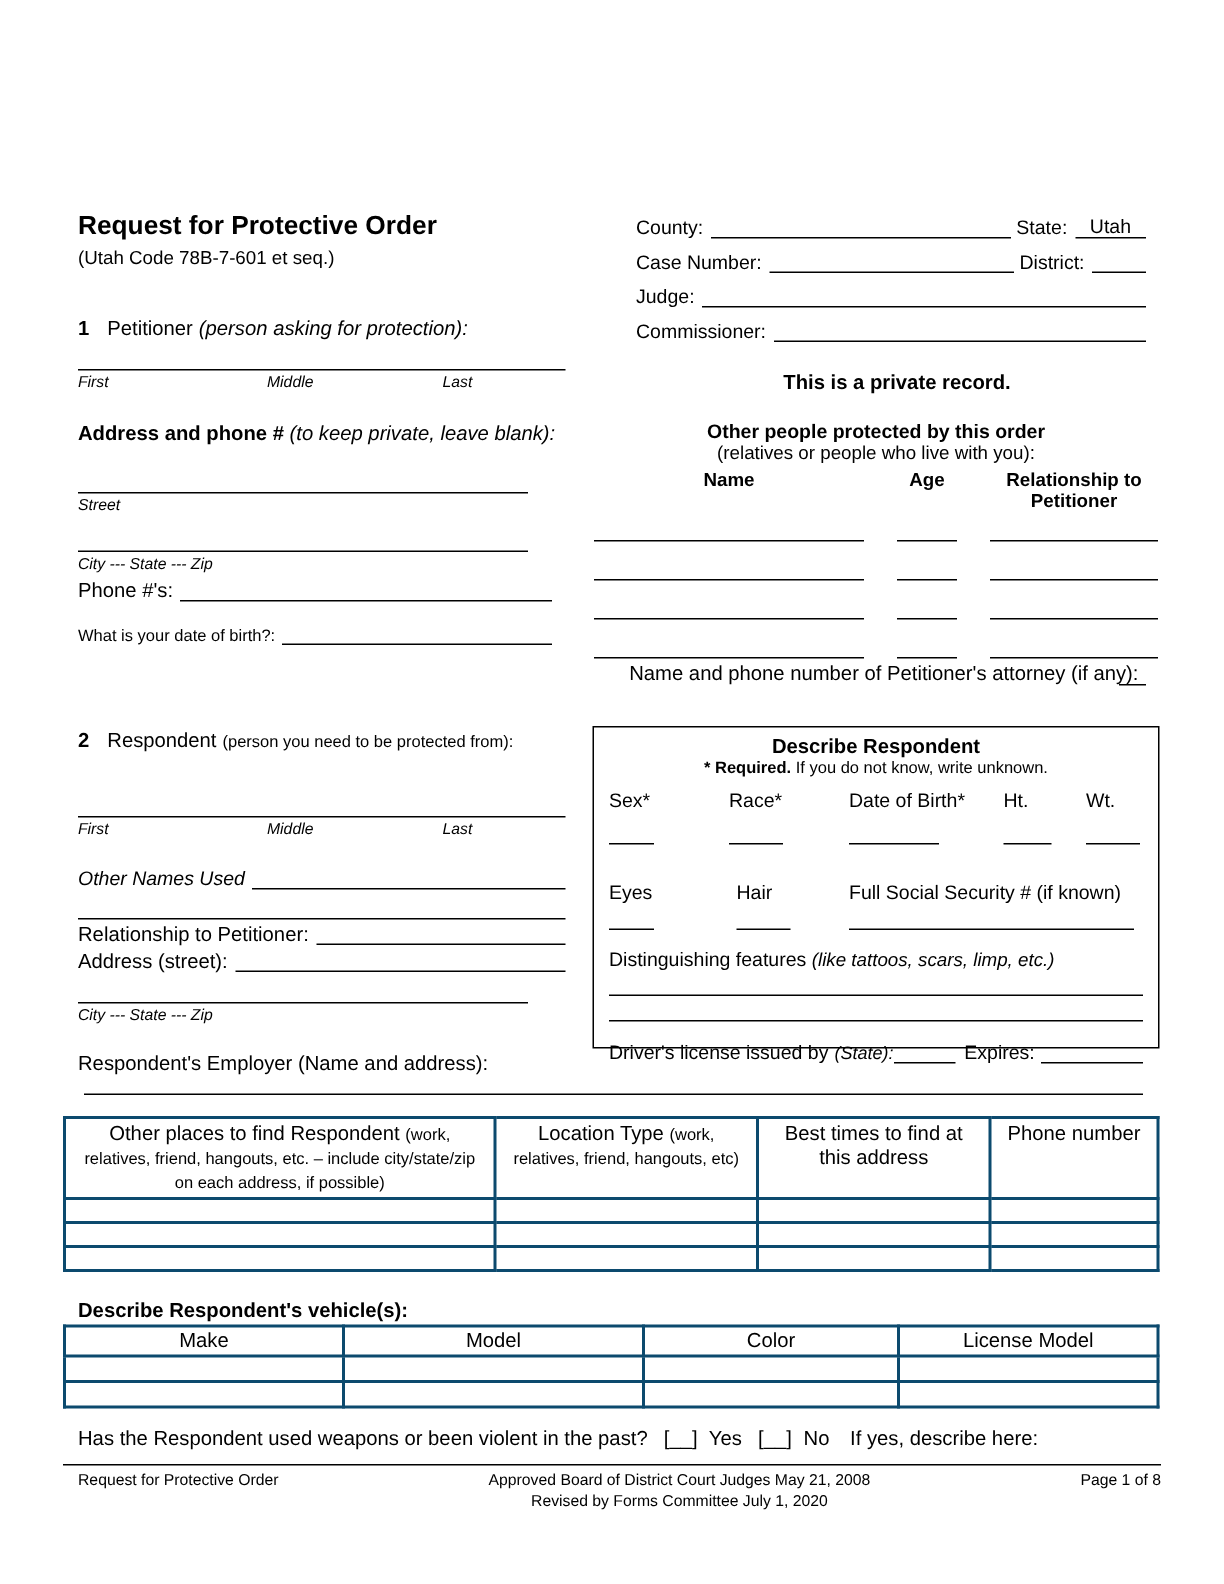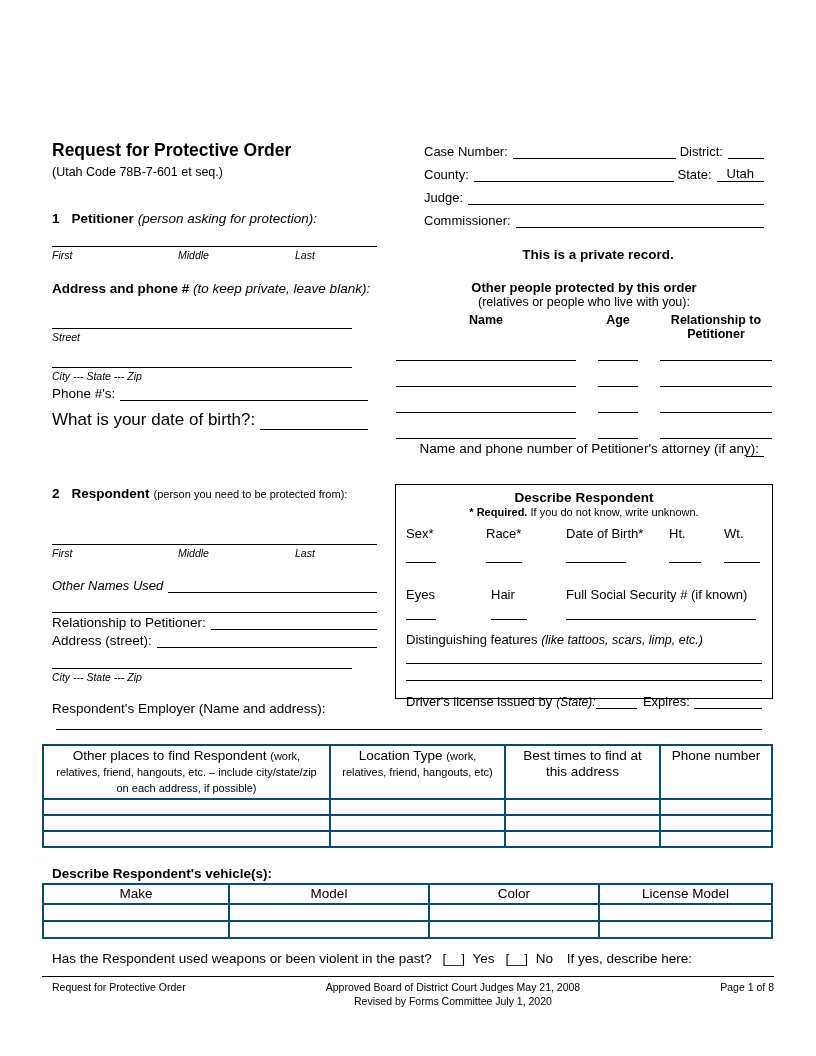--- a/index.html
+++ b/index.html
@@ -16,21 +16,21 @@
   .form-title { font-size:17.5px; font-weight:bold; }
   .form-subtitle { font-size:12.5px; margin-top:4px; }
 
   .fline { display:flex; align-items:flex-end; height:16px; margin-bottom:7px; white-space:nowrap; }
   .fline .lbl { margin-right:5px; }
   .fill { flex:1 1 auto; border-bottom:1px solid #000; height:14px; min-width:18px; }
   .state-val { border-bottom:1px solid #000; padding:0 10px; margin-left:5px; }
 
   .sec-heading { font-size:13.5px; white-space:nowrap; }
   .sec-num { font-weight:bold; margin-right:12px; }
-  .sec-title { font-weight:bold;text-align:center; }
+  .sec-title { font-weight:normal;text-align:center; }
   .sec-note { font-style:italic; margin-left:4px; }
   .sec-note-sm { font-size:11px; margin-left:4px; }
 
   .writein { border-bottom:1px solid #000; }
   .hline { border-bottom:1px solid #000; height:14px; }
   .name-labels { position:relative; height:13px; margin-top:2px; font-size:10.5px; font-style:italic; }
   .name-labels span { position:absolute; top:0; }
   .under-label { font-size:10.5px; font-style:italic; margin-top:2px; }
 
   .private-record { text-align:center; font-weight:bold; font-size:13.5px; }
@@ -82,30 +82,30 @@
 
 <div class="page">
 
   <div class="abs" style="left:52px; top:140px; width:360px;">
     <div class="form-title">Request for Protective Order</div>
     <div class="form-subtitle">(Utah Code 78B-7-601 et seq.)</div>
   </div>
 
   <div class="abs" style="left:424px; top:143px; width:340px;">
     <div class="fline">
+      <span class="lbl">County:</span>
+      <span class="fill"></span>
+      <span class="lbl" style="margin-left:4px; margin-right:0;">State:</span>
+      <span class="state-val">Utah</span>
+    </div>
+    <div class="fline">
       <span class="lbl">Case Number:</span>
       <span class="fill"></span>
       <span class="lbl" style="margin-left:4px;">District:</span>
       <span class="fill" style="flex:0 0 36px;"></span>
-    </div>
-    <div class="fline">
-      <span class="lbl">County:</span>
-      <span class="fill"></span>
-      <span class="lbl" style="margin-left:4px; margin-right:0;">State:</span>
-      <span class="state-val">Utah</span>
     </div>
     <div class="fline">
       <span class="lbl">Judge:</span>
       <span class="fill"></span>
     </div>
     <div class="fline">
       <span class="lbl">Commissioner:</span>
       <span class="fill"></span>
     </div>
   </div>
@@ -168,21 +168,21 @@
   <div class="abs" style="left:52px; top:351px; width:300px;">
     <div class="writein" style="height:17px;"></div>
     <div class="under-label">City --- State --- Zip</div>
   </div>
 
   <div class="abs fline" style="left:52px; top:385px; width:316px; font-size:13.5px;">
     <span class="lbl">Phone #'s:</span>
     <span class="fill"></span>
   </div>
 
-  <div class="abs fline" style="left:52px; top:414px; width:316px; font-size:17px;">
+  <div class="abs fline" style="left:52px; top:414px; width:316px; font-size:11px;">
     <span class="lbl">What is your date of birth?:</span>
     <span class="fill"></span>
   </div>
 
   <div class="abs fline" style="left:52px; top:441px; width:712px; font-size:13.5px;flex-direction:column;">
     <span class="lbl">Name and phone number of Petitioner's attorney (if any):</span>
     <span class="fill"></span>
   </div>
 
   <div class="abs sec-heading" style="left:52px; top:486px;">

